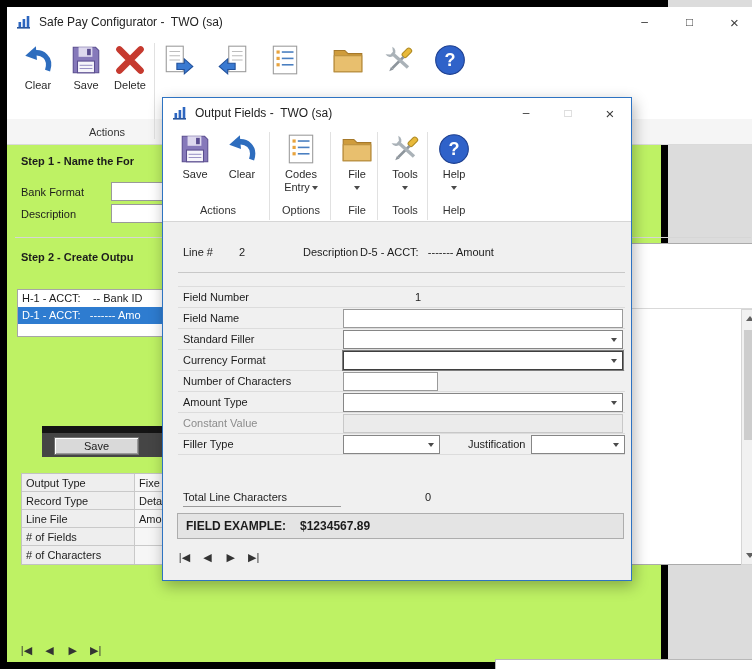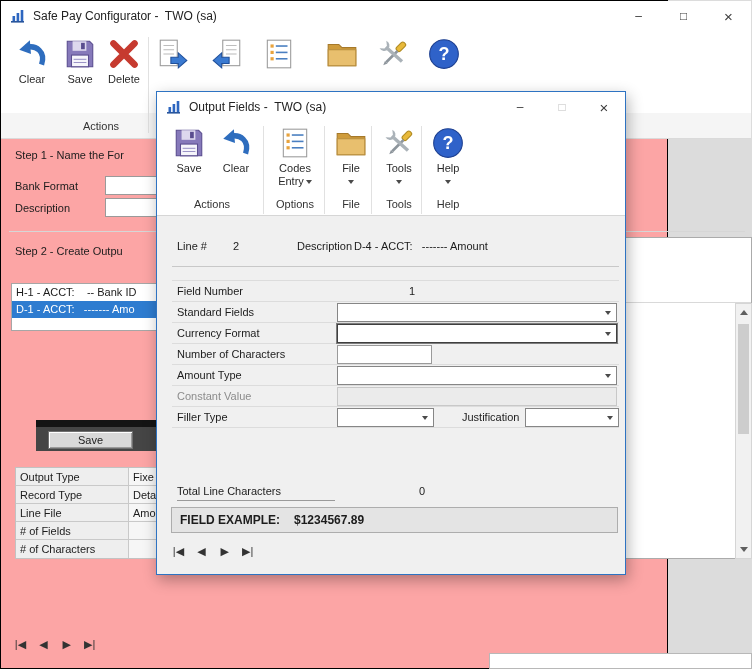--- a/index.html
+++ b/index.html
@@ -1,32 +1,32 @@
 <!DOCTYPE html>
 <html><head>
 <meta charset="utf-8">
 <style>
   *{margin:0;padding:0;box-sizing:border-box}
   body{width:752px;height:669px;position:relative;overflow:hidden;
        font-family:"Liberation Sans",sans-serif;font-size:11px;color:#1c1c1c;background:#dcdcdc}
   svg{display:block}
   .abs{position:absolute}
-  .win{position:absolute;left:0;top:0;width:668px;height:669px;background:#fca5a5;border:1px solid #000000}
+  .win{position:absolute;left:0;top:0;width:668px;height:669px;background:#bef264;border:7px solid #000000}
   .titlebar{background:#fff;display:flex;align-items:center;padding-left:9px}
   .ttl{font-size:12px;margin-left:7px;white-space:pre;color:#222}
   .wcwrap{margin-left:auto;display:flex;height:100%}
   .wc{width:45px;height:100%;display:flex;align-items:center;justify-content:center;color:#3c3c3c;font-size:12px}
   .wc.x{font-size:15px}
   .titem{position:absolute;display:flex;flex-direction:column;align-items:center;gap:3px;cursor:default}
   .tlabel{font-size:11px;line-height:11px;color:#2b2b2b;text-align:center}
   .sub{height:9px;display:flex;align-items:center;justify-content:flex-end;gap:2px}
   .caret{width:0;height:0;border-left:3.5px solid transparent;border-right:3.5px solid transparent;border-top:4px solid #4a4a4a;display:inline-block}
   .vsep{position:absolute;width:1px;background:#e1e1e1}
   .hline{position:absolute;height:1px;background:#d6d6d6}
-  .heading{font-weight:normal}
+  .heading{font-weight:bold}
   .lbl{position:absolute;white-space:pre}
   .inputbox{position:absolute;background:#fff;border:1px solid #9a9a9a;height:19px;line-height:17px;padding:0 4px;white-space:pre;overflow:hidden}
   .combo{position:absolute;background:#fff;border:1px solid #868686;height:19px;line-height:17px;padding-left:4px;white-space:pre;overflow:hidden}
   .combo .caret{position:absolute;right:5px;top:7px}
   .combo.focused{border-color:#3f3f3f;box-shadow:0 0 0 1px #7d7d7d}
   .listbox{position:absolute;background:#fff;border:1px solid #a6a6a6}
   .lrow{height:17px;line-height:17px;padding-left:4px;white-space:pre}
   .lrow.sel{background:#2e7cd0;color:#fff}
   .grid{position:absolute;border-top:1px solid #dcdcdc}
   .grow{display:flex;height:21px;border-bottom:1px solid #dcdcdc}
@@ -360,33 +360,41 @@
       <span class="abs" style="left:268px;width:46px;line-height:24px;text-align:center;color:#333">Help</span>
     </div>
     <div class="vsep" style="left:106px;top:34px;height:88px"></div>
     <div class="vsep" style="left:167px;top:34px;height:88px"></div>
     <div class="vsep" style="left:214px;top:34px;height:88px"></div>
     <div class="vsep" style="left:264px;top:34px;height:88px"></div>
 
     <span class="lbl" style="left:20px;top:148px">Line #</span>
     <span class="lbl" style="left:76px;top:148px">2</span>
     <span class="lbl" style="left:140px;top:148px">Description</span>
-    <span class="lbl" style="left:197px;top:148px">D-4 - ACCT:   ------- Amount</span>
+    <span class="lbl" style="left:197px;top:148px">D-5 - ACCT:   ------- Amount</span>
 
     <div class="hline" style="left:15px;top:174px;width:447px;background:#c8c8c8"></div>
 
     <div class="grid" style="left:15px;top:188px;width:447px">
       <div class="grow">
         <span class="gl">Field Number</span>
         <div class="gc">
           <span class="lbl" style="left:72px;top:4px">1</span>
         </div>
       </div>
       <div class="grow">
-        <span class="gl">Standard Fields</span>
+        <span class="gl">Field Name</span>
+        <div class="gc">
+          <div class="inputbox" style="left:0;top:1px;width:280px">
+            
+          </div>
+        </div>
+      </div>
+      <div class="grow">
+        <span class="gl">Standard Filler</span>
         <div class="gc">
           <div class="combo" style="left:0;top:1px;width:280px">
             
             <span class="caret"></span>
           </div>
         </div>
       </div>
       <div class="grow">
         <span class="gl">Currency Format</span>
         <div class="gc">

